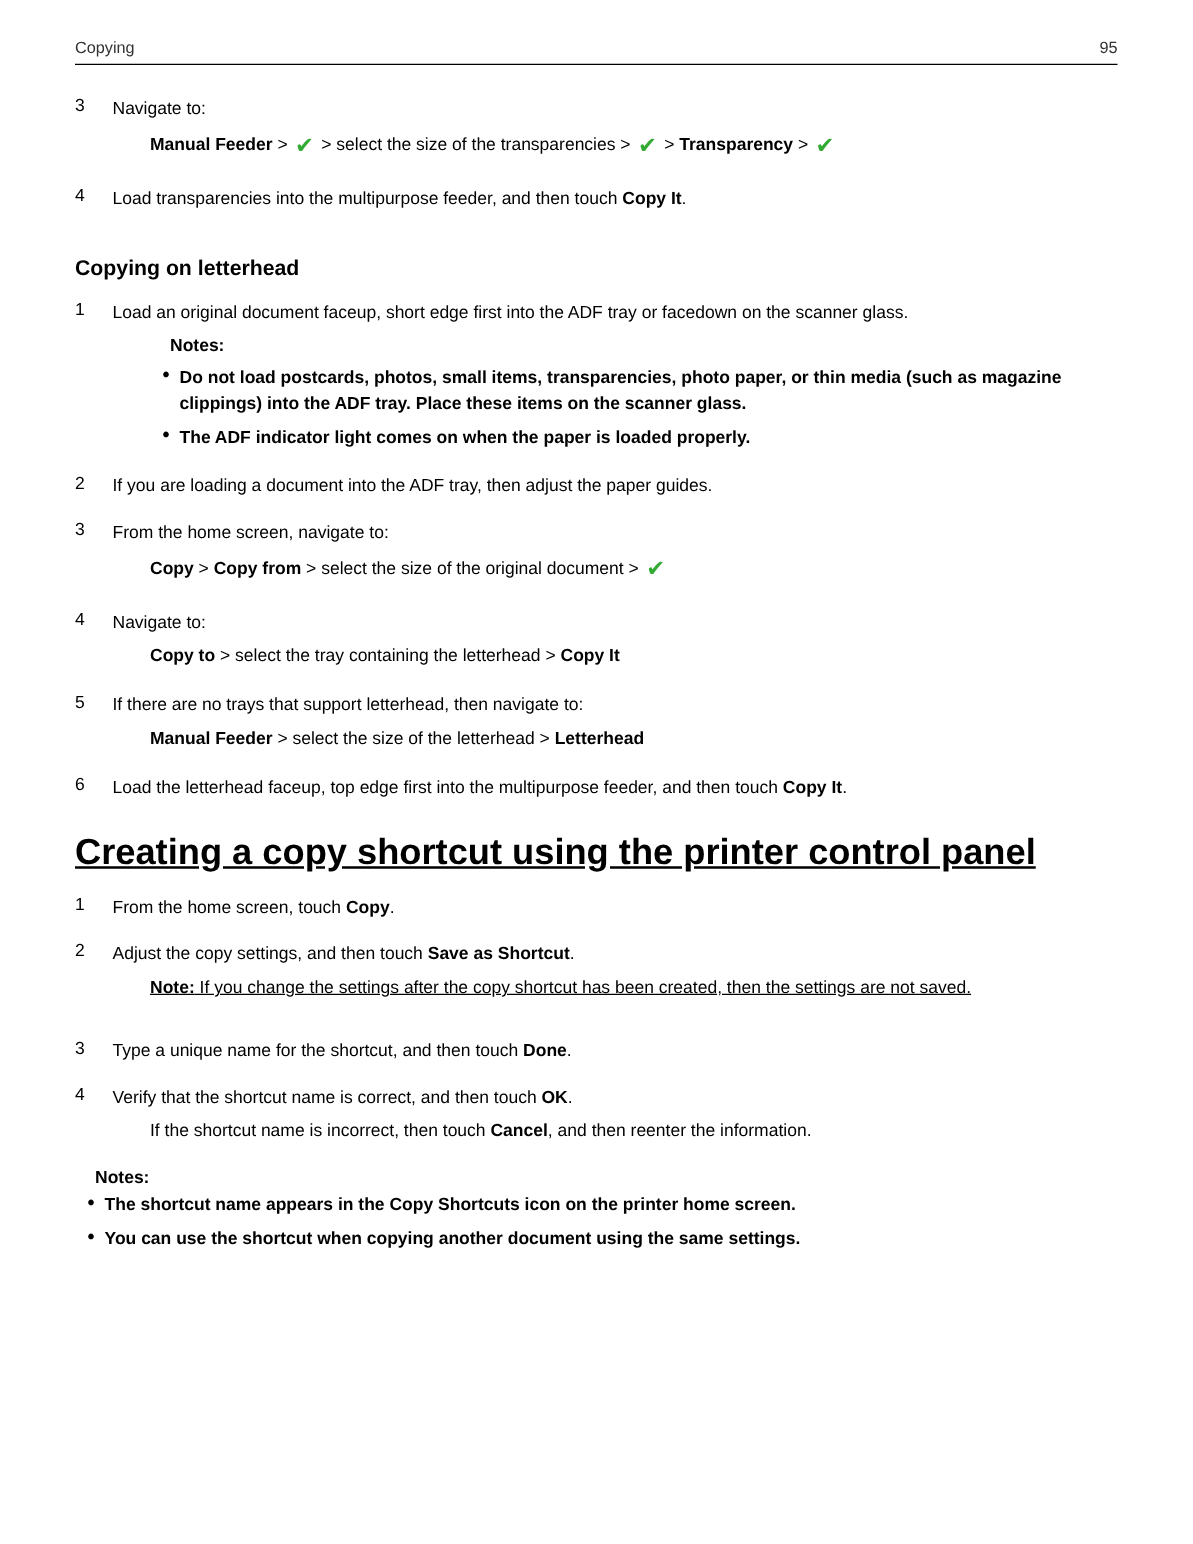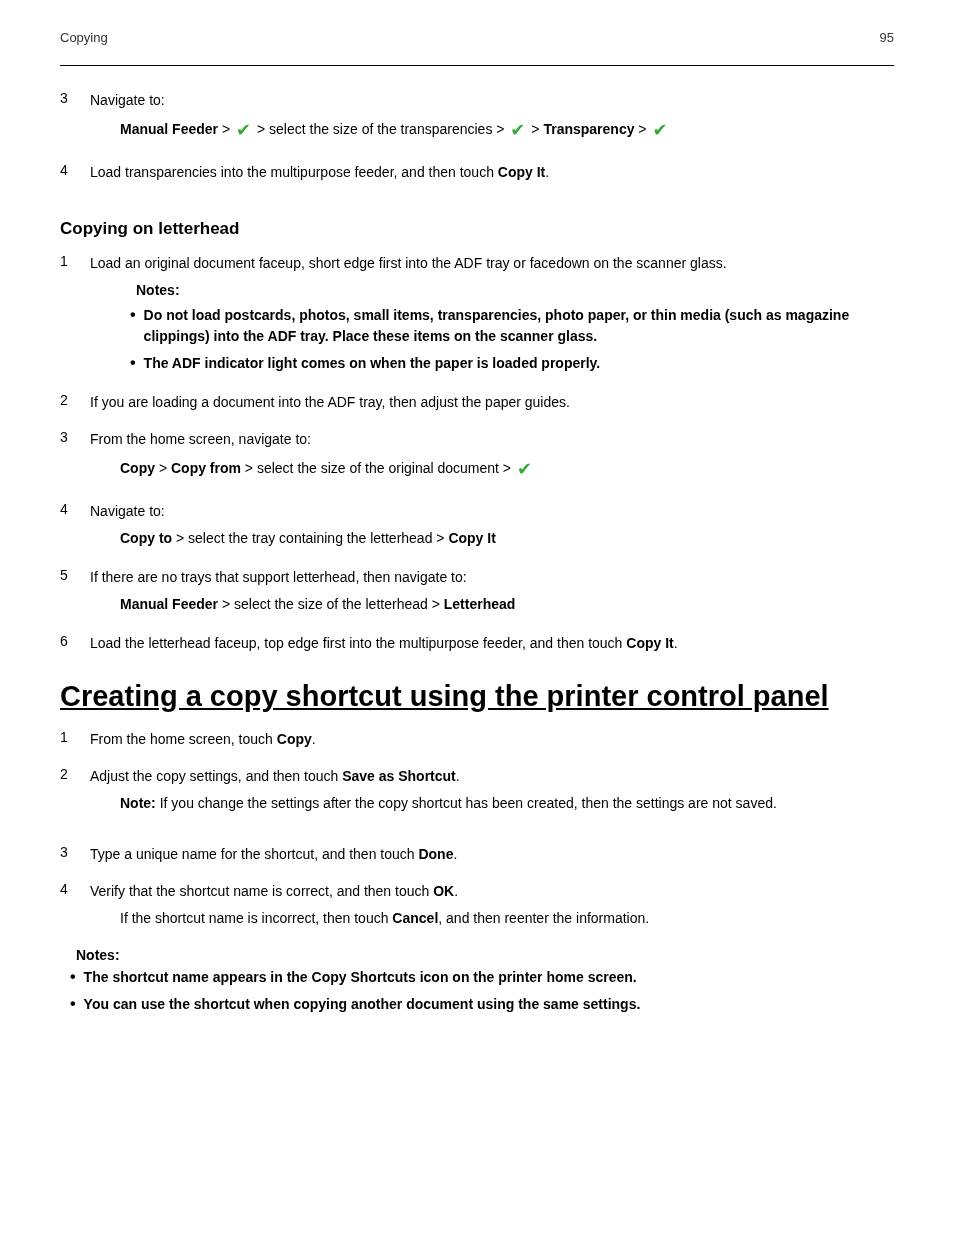--- a/index.html
+++ b/index.html
@@ -18,21 +18,21 @@
       min-height: 1235px;
       padding: 30px 60px 40px 60px;
       position: relative;
     }
 
     .header {
       display: flex;
       justify-content: space-between;
       align-items: center;
       border-bottom: 1px solid #000;
-      padding-bottom: 20px;
+      padding-bottom: 6px;
       margin-bottom: 24px;
     }
 
     .header-title {
       font-size: 13px;
       color: #333;
     }
 
     .header-page {
       font-size: 13px;
@@ -127,20 +127,21 @@
       margin-right: 8px;
       font-size: 16px;
       line-height: 1.3;
       flex-shrink: 0;
     }
 
     .inline-note {
       margin-left: 30px;
       margin-bottom: 20px;
       line-height: 1.5;
+      text-decoration: underline;
     }
 
     .divider-section {
       margin-top: 30px;
     }
   </style>
 </head>
 <body>
 
 <div class="page">

